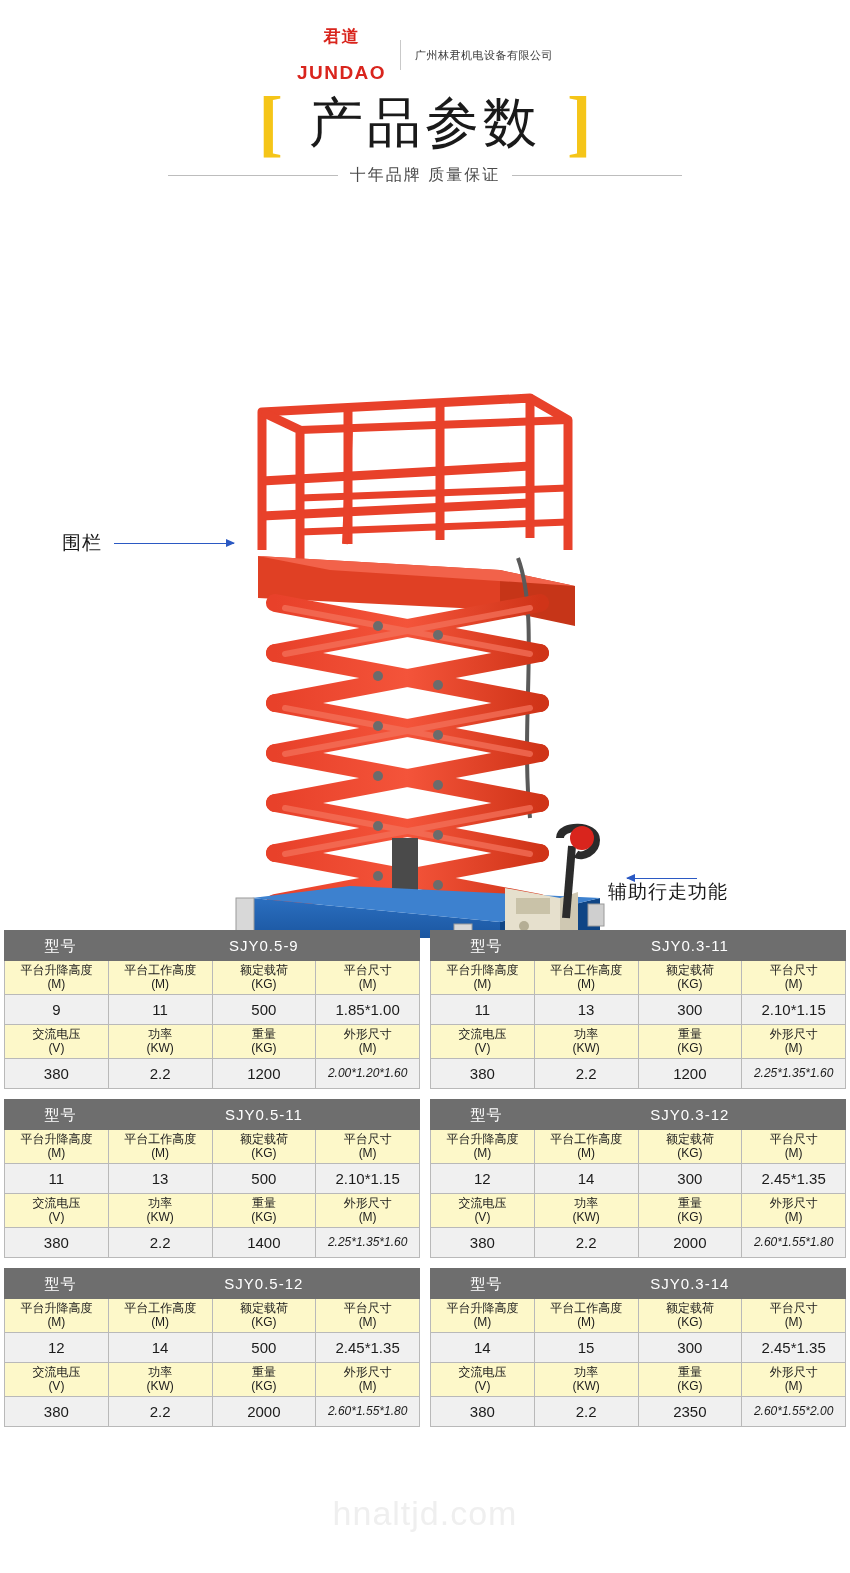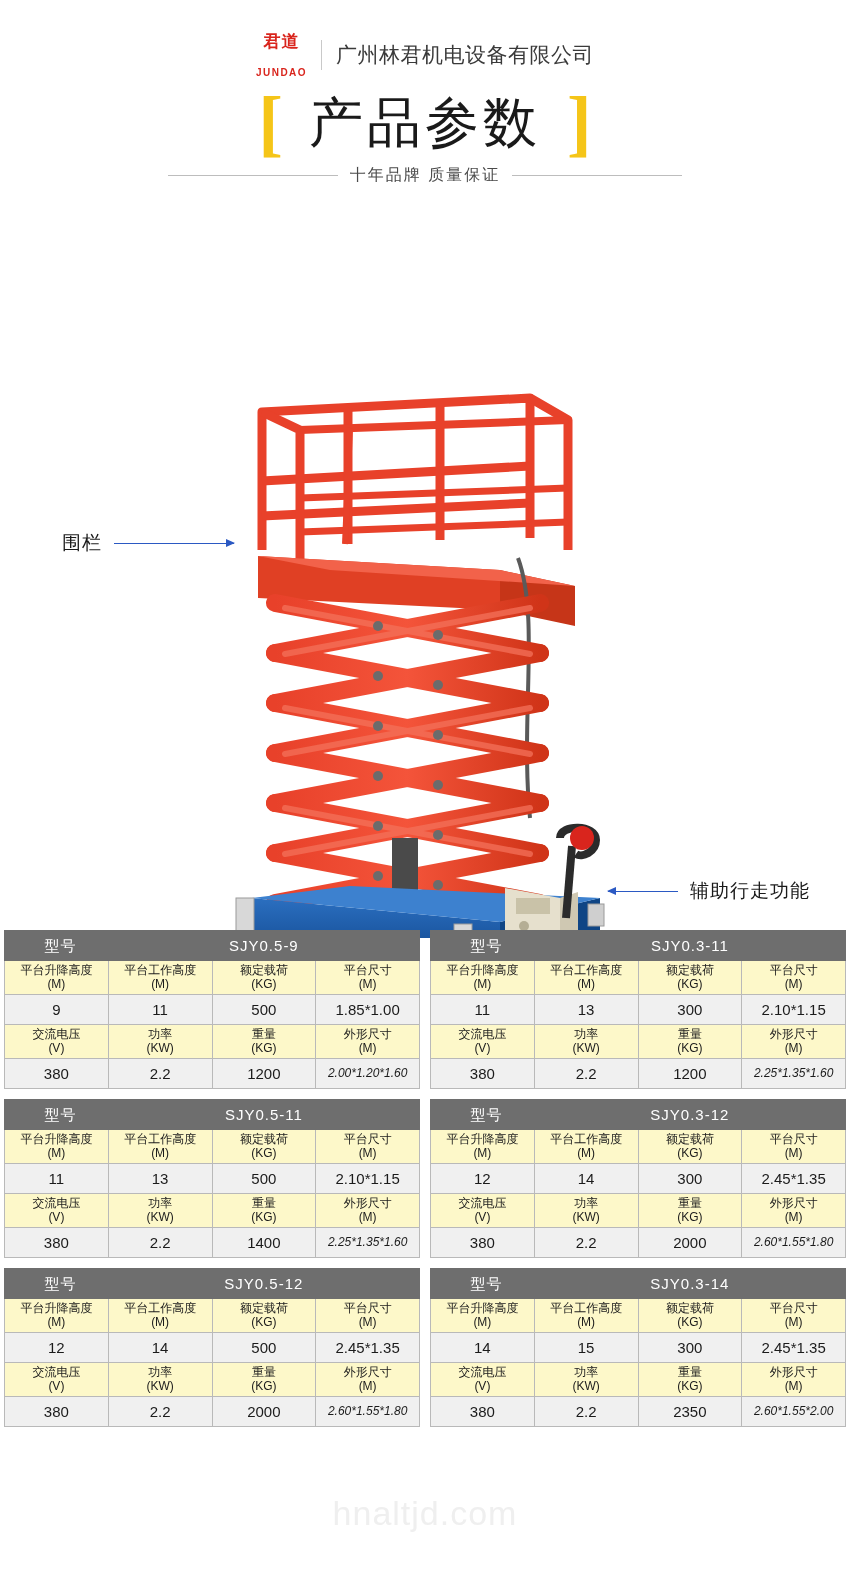--- a/index.html
+++ b/index.html
@@ -30,32 +30,32 @@
     line-height: 1;
   }
   .logo-cn {
     color: #d9251d;
     font-size: 17px;
     font-weight: bold;
     letter-spacing: 1px;
   }
   .logo-en {
     color: #d9251d;
-    font-size: 10px;
+    font-size: 19px;
     font-weight: bold;
     letter-spacing: 1.5px;
     margin-top: 18px;
   }
   .divider-v {
     width: 1px;
     height: 30px;
     background: #c9c9c9;
   }
   .company {
-    font-size: 21px;
+    font-size: 11px;
     color: #3a3a3a;
     letter-spacing: 0.5px;
   }
 
   .title-row {
     display: flex;
     align-items: center;
     justify-content: center;
     gap: 26px;
     margin-top: 10px;
@@ -128,21 +128,21 @@
     left: -1px;
     top: -4px;
     border-right: 9px solid #2b59c3;
     border-top: 4.5px solid transparent;
     border-bottom: 4.5px solid transparent;
   }
   #callout-fence { left: 62px; top: 332px; }
   #callout-fence .arrow-line { width: 120px; margin-left: 12px; }
   #callout-outrigger { left: 52px; top: 735px; }
   #callout-outrigger .arrow-line { width: 135px; margin-left: 12px; }
-  #callout-walk { left: 608px; top: 680px; }
+  #callout-walk { left: 608px; top: 680px; flex-direction: column; }
   #callout-walk .arrow-line { width: 70px; margin-right: 12px; }
 
   .machine { position: absolute; left: 0; top: 0; width: 850px; height: 740px; }
 
   
   .tables {
     position: absolute;
     left: 0;
     top: 930px;
     width: 850px;

